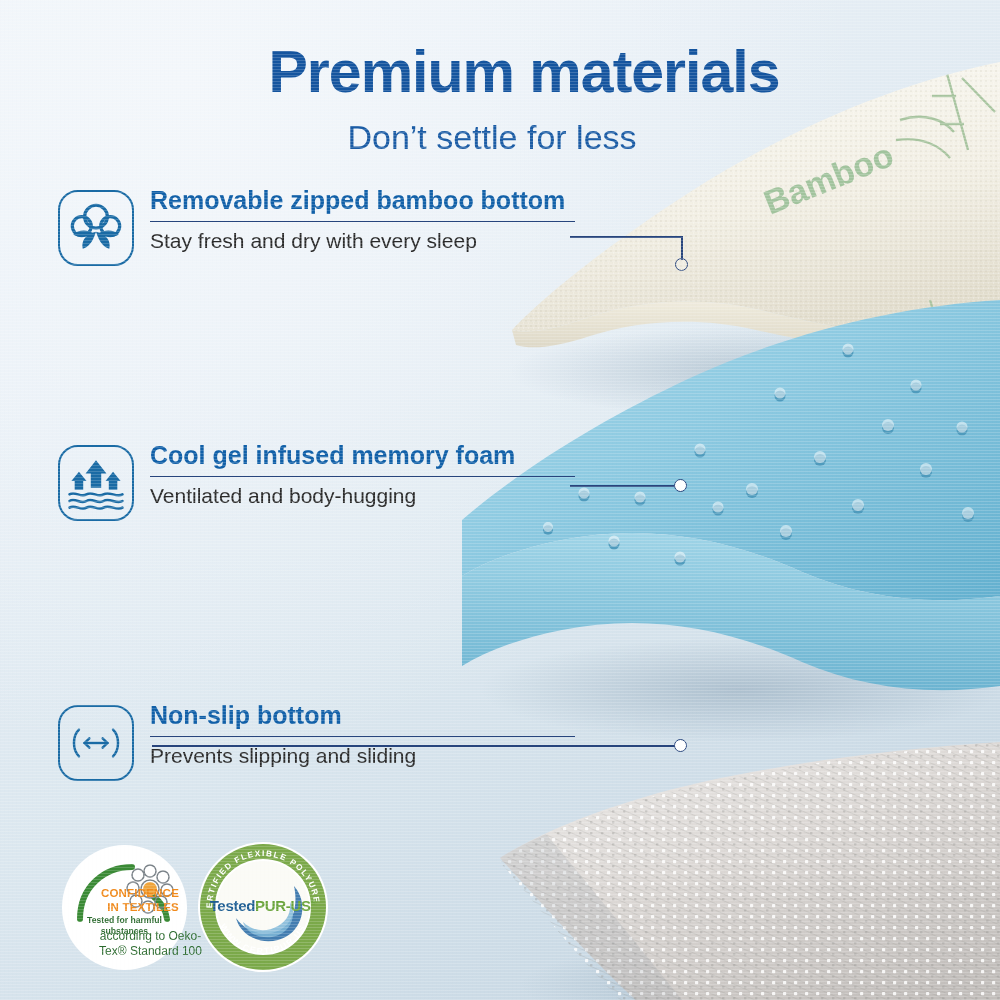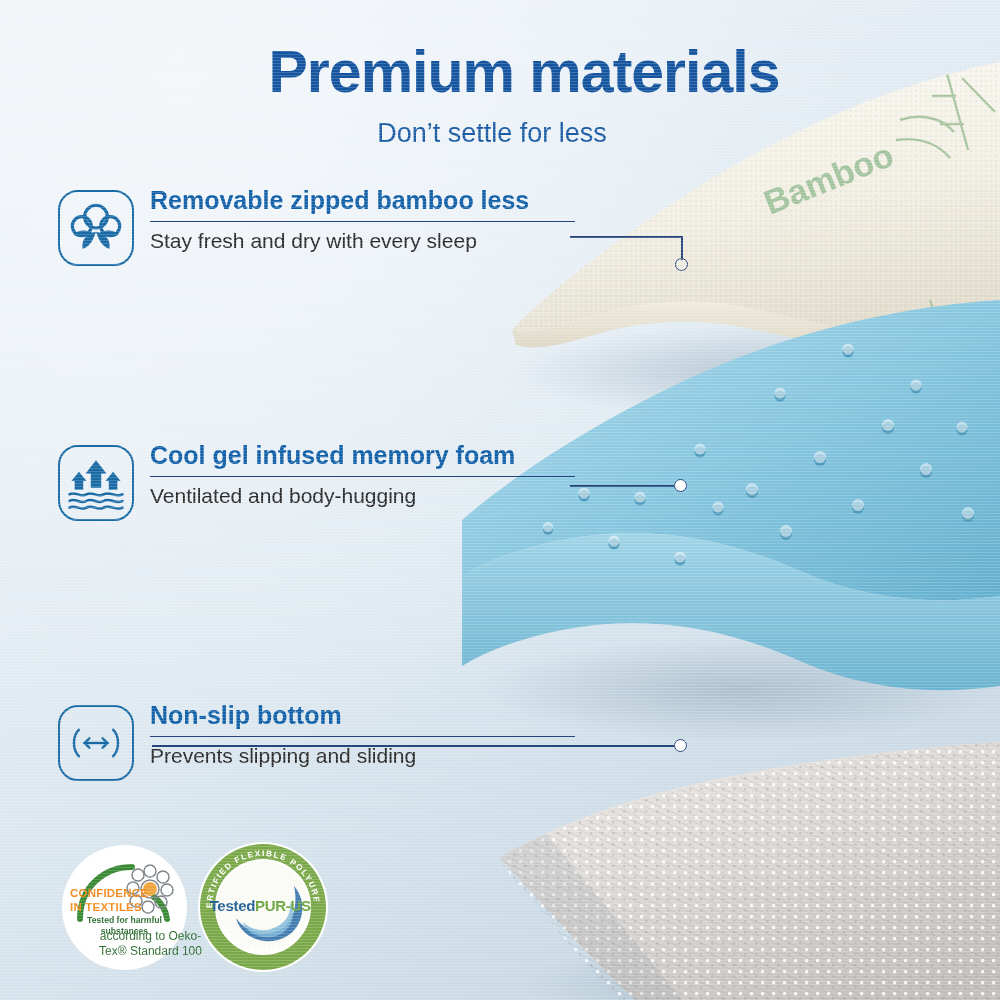--- a/index.html
+++ b/index.html
@@ -23,21 +23,21 @@
   }
 
   
   .title{
     position:absolute;left:0;right:0;top:38px;text-align:center;
     font-size:59px;font-weight:bold;letter-spacing:-1px;
     color:#15559f;white-space:nowrap;margin-left:48px;
   }
   .subtitle{
     position:absolute;left:0;right:16px;top:118px;text-align:center;
-    font-size:27px;color:#1b5ca5;
+    font-size:34px;color:#1b5ca5;
   }
 
   
   .feature{position:absolute;left:58px;}
   .ic-box{
     position:absolute;left:0;top:0;width:76px;height:76px;
     border:2.6px solid #1a6ba5;border-radius:20px;box-sizing:border-box;
   }
   .ftxt{position:absolute;left:92px;top:-4px;width:520px;}
   .fhead{
@@ -68,21 +68,21 @@
   
   .badge{position:absolute;border-radius:50%;}
   #oeko{
     left:62px;top:845px;width:125px;height:125px;background:#ffffff;
   }
   #certipur{
     left:198px;top:842px;width:130px;height:130px;background:#ffffff;
   }
   .oeko-wrap{position:absolute;inset:0;}
   .oeko-t1{
-    position:absolute;left:8px;top:42px;width:109px;text-align:left;
+    position:absolute;left:8px;top:42px;width:109px;text-align:right;
     font-size:11.5px;font-weight:bold;color:#f08a1c;letter-spacing:.2px;line-height:1.2;
   }
   .oeko-t2{
     position:absolute;left:4px;top:70px;width:117px;text-align:center;
     font-size:8.6px;font-weight:bold;color:#2c6b2f;line-height:1.25;
   }
   .oeko-t3{
     position:absolute;left:4px;top:84px;width:117px;text-align:center;
     font-size:12px;color:#2c6b2f;line-height:1.25;margin-left:26px;
   }
@@ -293,21 +293,21 @@
           <circle cx="23" cy="34" r="10" fill="none" stroke="#1a6ba5" stroke-width="3.4"></circle>
           <circle cx="53" cy="34" r="10" fill="none" stroke="#1a6ba5" stroke-width="3.4"></circle>
           <path d="M38,40 C34,52 30,56 24,58 C22,50 27,42 38,40 Z" fill="#1a6ba5"></path>
           <path d="M38,40 C42,52 46,56 52,58 C54,50 49,42 38,40 Z" fill="#1a6ba5"></path>
           <path d="M36,42 C26,46 20,46 14,43 C19,38 28,37 36,42 Z" fill="#1a6ba5"></path>
           <path d="M40,42 C50,46 56,46 62,43 C57,38 48,37 40,42 Z" fill="#1a6ba5"></path>
         </g>
       </svg>
     </div>
     <div class="ftxt">
-      <div class="fhead">Removable zipped bamboo less</div>
+      <div class="fhead">Removable zipped bamboo bottom</div>
       <div class="frule"></div>
       <div class="fsub">Stay fresh and dry with every sleep</div>
     </div>
   </div>
 
   <div class="leader">
     <div class="lh" style="left:570px;top:236px;width:113px;"></div>
     <div class="lv" style="left:681px;top:236px;height:24px;"></div>
     <div class="dot hollow" style="left:675px;top:258px;"></div>
   </div>

